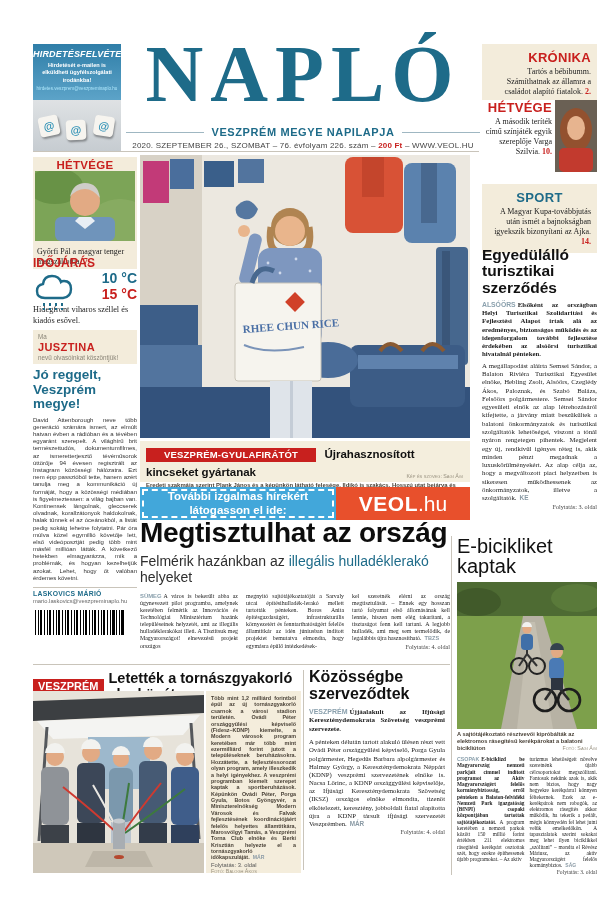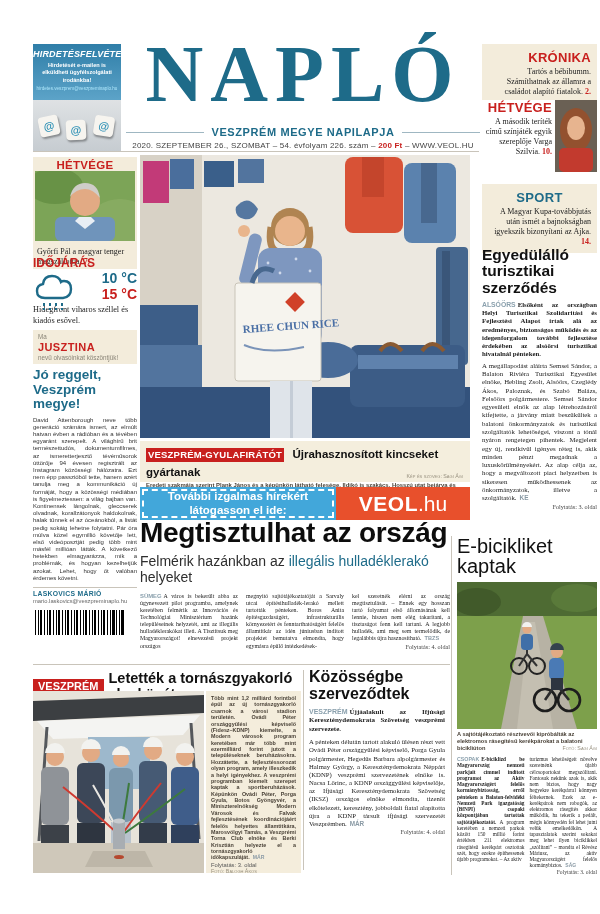--- a/index.html
+++ b/index.html
@@ -50,21 +50,21 @@
           color:#1e6b89;font-weight:bold;font-size:6.8px;letter-spacing:.3px;}
   .author-mail{font-size:5.8px;color:#666;margin-top:1px;}
   .barcode{margin-top:6px;margin-left:2px;width:90px;height:25px;
            background:repeating-linear-gradient(90deg,#000 0 1.5px,#fff 1.5px 3px,#000 3px 3.8px,#fff 3.8px 5.5px,#000 5.5px 7.5px,#fff 7.5px 9px);}
 
   
   #main-photo{left:140px;top:155px;width:330px;height:283px;}
   #caption-strip{left:140px;top:441px;width:330px;height:41px;background:#f4eedd;
                  padding:3px 6px;box-sizing:border-box;}
   .loc-label{display:inline-block;background:#c8201e;color:#fff;font-weight:bold;font-size:9.5px;
-             padding:1px 2px 2px;letter-spacing:.2px;}
+             padding:1px 18px 2px;letter-spacing:.2px;}
   .strip-title{font-weight:bold;font-size:11.5px;color:#111;margin-left:4px;}
   .strip-caption{margin-top:2px;font-weight:bold;font-size:5.9px;color:#4a4238;line-height:1.32;}
   .details-label{font-weight:normal;color:#80796b;}
   .details-page{color:#c04a28;font-weight:normal;}
   .credit{font-size:5.3px;color:#97907f;font-variant:small-caps;font-weight:normal;}
   #strip-credit{position:absolute;right:7px;bottom:3px;}
   #veol-banner{left:140px;top:487px;width:330px;height:33px;display:flex;}
   .veol-left{width:196px;background:#42a7da;display:flex;flex-direction:column;justify-content:center;
              align-items:center;outline:2px dashed #fff;outline-offset:-4px;
              color:#fff;font-weight:bold;font-size:11.5px;line-height:1.2;}
@@ -124,21 +124,21 @@
     <span class="die" style="left:33px;top:76px;transform:rotate(-3deg);">@</span>
     <span class="die" style="left:61px;top:72px;transform:rotate(9deg);">@</span>
   </div>
 
   <div class="abs" id="masthead">
     <div class="logo">NAPLÓ</div>
     <div class="tagline sans">
         <span>VESZPRÉM MEGYE NAPILAPJA</span>
       </div>
     <div class="dateline sans">
-      <span>2020. SZEPTEMBER 26., SZOMBAT – 54. évfolyam 226. szám – </span><span class="price">200 Ft</span><span> – WWW.VEOL.HU</span>
+      <span>2020. SZEPTEMBER 26., SZOMBAT – 76. évfolyam 226. szám – </span><span class="price">200 Ft</span><span> – WWW.VEOL.HU</span>
     </div>
   </div>
   <div class="abs hairline" style="left:33px;top:151px;width:446px;height:1px;"></div>
 
   <div class="abs sans" id="hetvege-left">
     <div class="mini-title">HÉTVÉGE</div>
     <svg width="100" height="70" viewBox="0 0 100 70">
       <rect width="100" height="70" fill="#7ca457"></rect>
       <ellipse cx="20" cy="15" rx="28" ry="18" fill="#5f8a3f" opacity=".7"></ellipse>
       <ellipse cx="85" cy="50" rx="30" ry="22" fill="#8fb168" opacity=".6"></ellipse>

